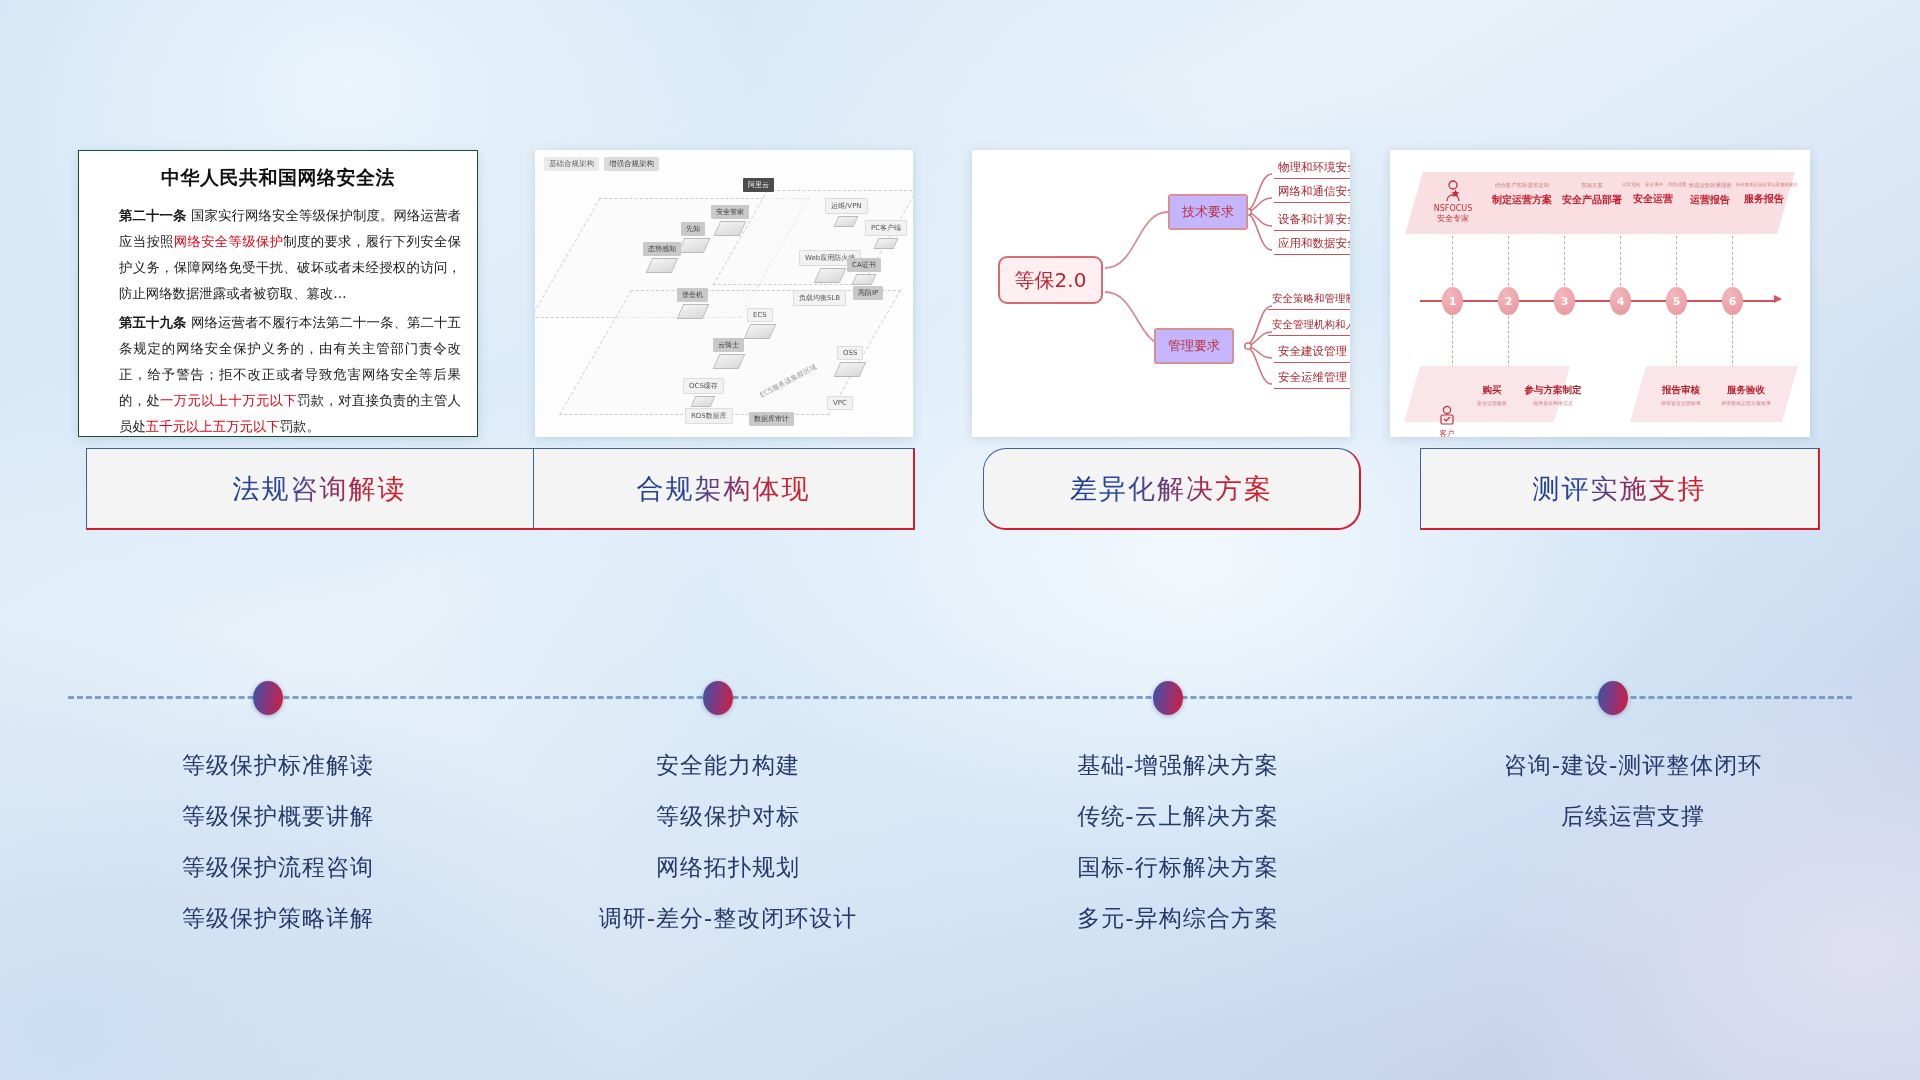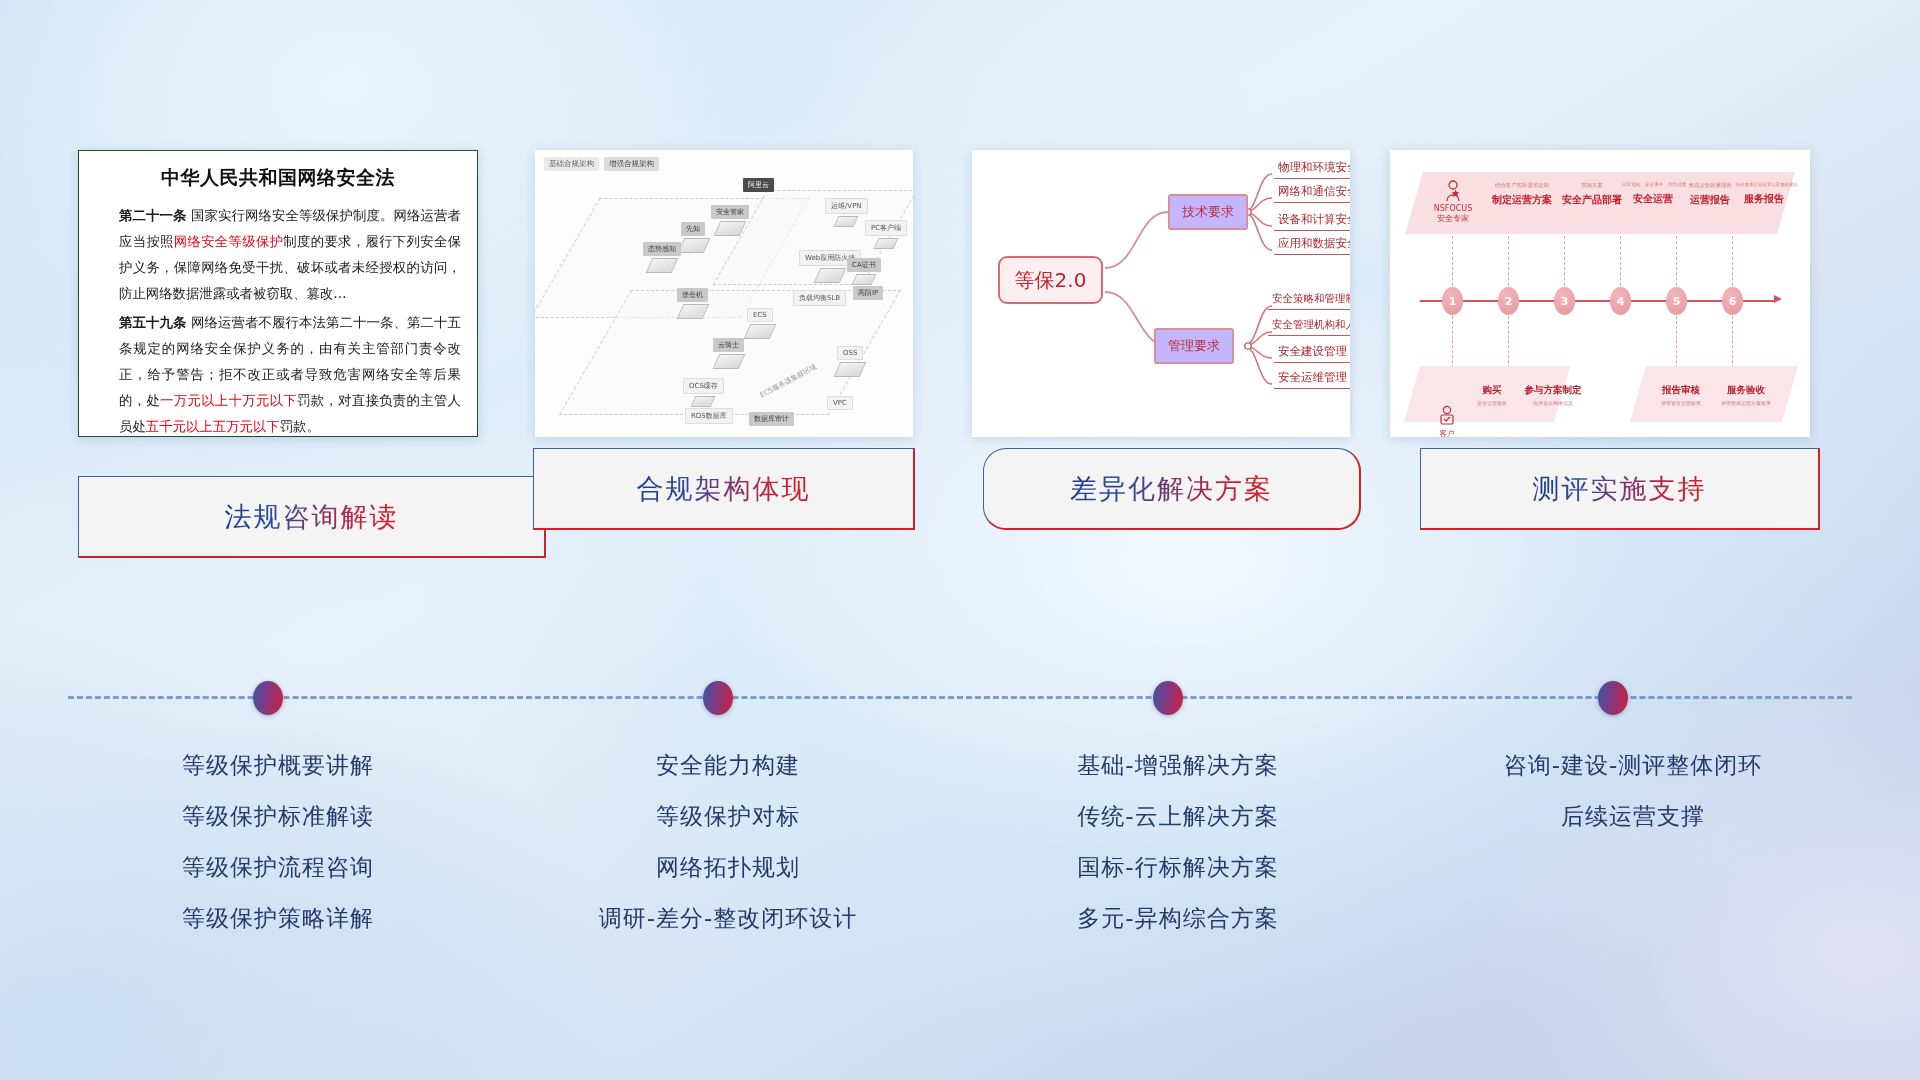--- a/index.html
+++ b/index.html
@@ -114,21 +114,21 @@
     border-right:2px solid #d0202f; border-bottom:2px solid #d0202f;
     display:flex; align-items:center; justify-content:center;
   }
   .head span {
     font-size:27px; font-weight:500; letter-spacing:2px;
     font-family:"DejaVu Sans","Liberation Sans",sans-serif;
     background:linear-gradient(90deg,#1b3a8f 0%, #2e4ba0 28%, #8e2f62 58%, #d0202f 85%);
     -webkit-background-clip:text; background-clip:text; color:transparent;
     -webkit-text-fill-color:transparent;
   }
-  .head.h1 { left:78px;  width:468px;margin-top:28px; }
+  .head.h1 { left:86px;  width:468px; }
   .head.h2 { left:533px; width:382px; }
   .head.h3 { left:983px; width:378px;border-radius:23px; }
   .head.h4 { left:1420px;width:400px; }
 
   
   .tl-line {
     position:absolute; top:696px; left:68px; width:1784px; height:0;
     border-top:3px dashed #6f8fc4; opacity:0.85;
   }
   .dot {
@@ -386,22 +386,22 @@
   </div>
 
   <div class="tl-line"></div>
   <div class="dot d1"></div>
   <div class="dot d2"></div>
   <div class="dot d3"></div>
   <div class="dot d4"></div>
 
   <div class="cols">
     <ul class="col k1">
+      <li>等级保护标准解读</li>
       <li>等级保护概要讲解</li>
-      <li>等级保护标准解读</li>
       <li>等级保护流程咨询</li>
       <li>等级保护策略详解</li>
     </ul>
     <ul class="col k2">
       <li>安全能力构建</li>
       <li>等级保护对标</li>
       <li>网络拓扑规划</li>
       <li>调研-差分-整改闭环设计</li>
     </ul>
     <ul class="col k3">

